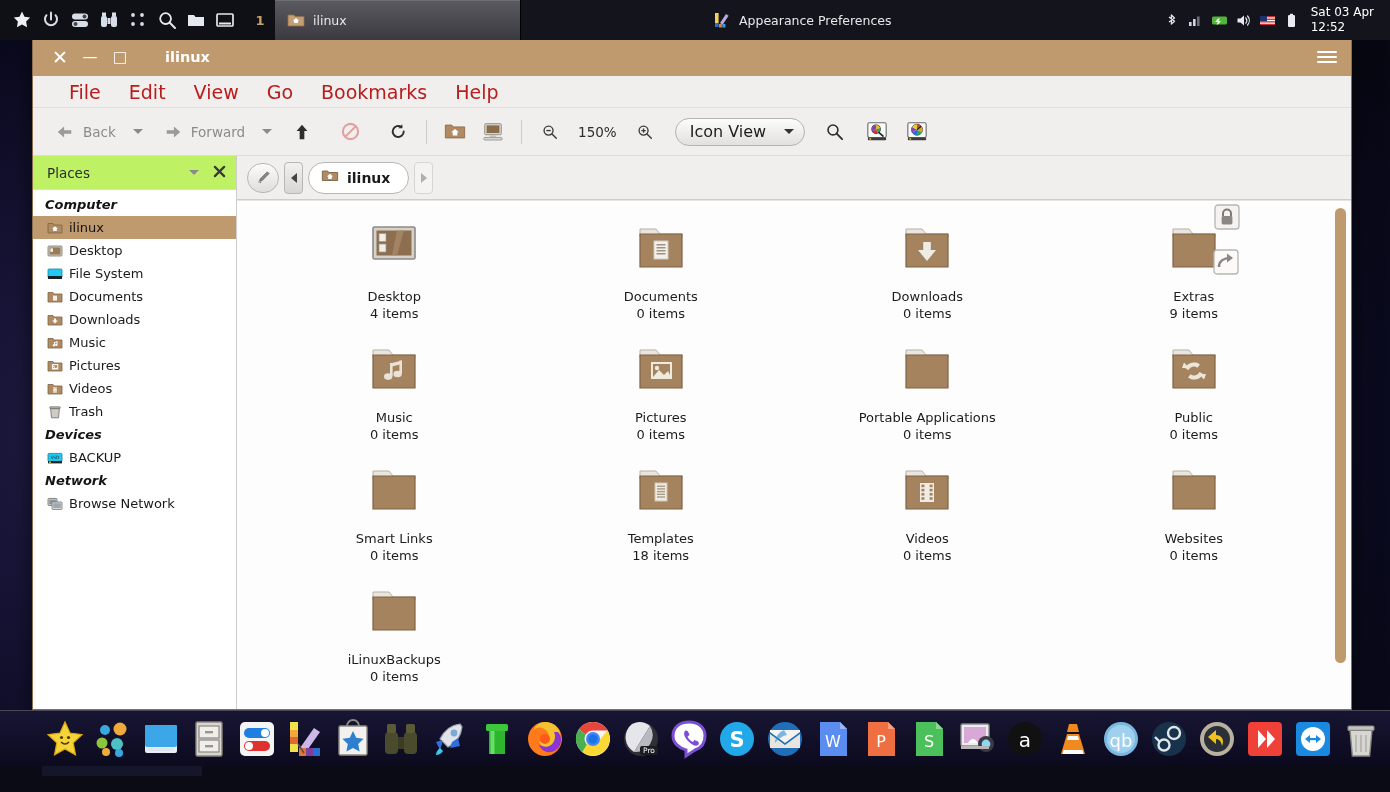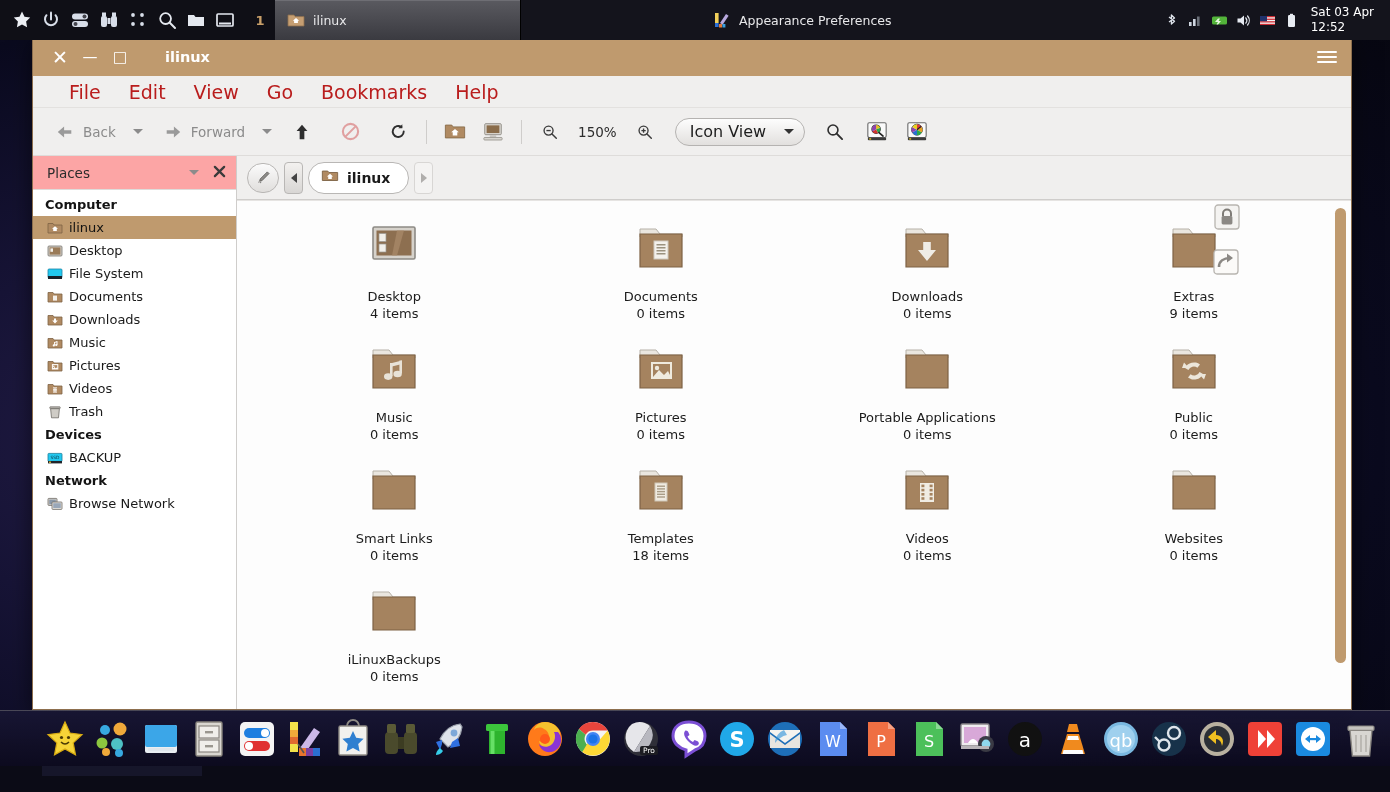--- a/index.html
+++ b/index.html
@@ -107,32 +107,33 @@
     border: 1px solid #b5b3b1; border-radius: 15px;
     background: linear-gradient(to bottom, #fdfdfd, #e2e0de);
     font-size: 16px; color: #1d1d1d;
   }
   #viewmode .tbar-arrow { border-top-color: #333; }
   
   #fm-body { flex: 1; display: flex; min-height: 0; }
   
   #sidebar {
     width: 204px; flex: none; display: flex; flex-direction: column;
-    background: #fca5a5; border-right: 1px solid #cfcdcb;
+    background: #bef264; border-right: 1px solid #cfcdcb;
   }
   #places-head {
     height: 34px; display: flex; align-items: center;
     padding: 0 10px 0 14px; font-size: 13.5px; color: #2c2c2c;
     border-bottom: 1px solid #dedcda;
   }
   #places-head .sp { margin-left: auto; display: flex; align-items: center; gap: 14px; }
   #places-list { flex: 1; background: #ffffff; padding-top: 3px; overflow: hidden; }
   .pl-group {
     font-size: 13px; font-weight: bold; color: #141414;
     padding: 4px 0 4px 12px;
+    font-style: italic;
   }
   .pl-item {
     display: flex; align-items: center; gap: 6px;
     padding: 2px 0 2px 14px; font-size: 13px; color: #1a1a1a; height: 23px;
   }
   .pl-item.sel { background: #bf9a6e; color: #111; }
   .pl-ico { width: 16px; height: 16px; flex: none; }
   
   #rightpane { flex: 1; display: flex; flex-direction: column; min-width: 0; }
   #pathbar {

